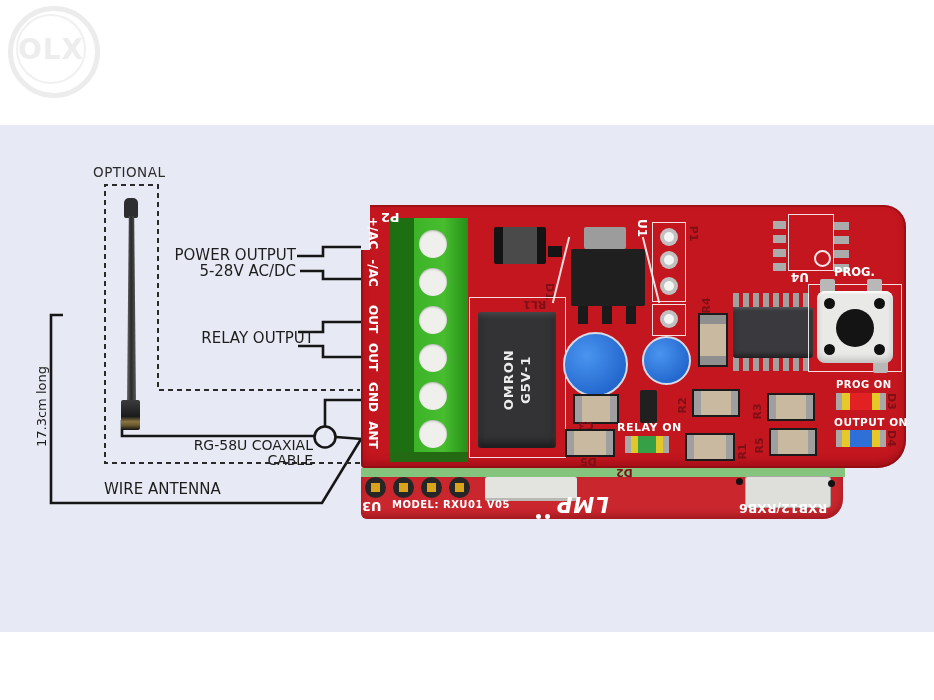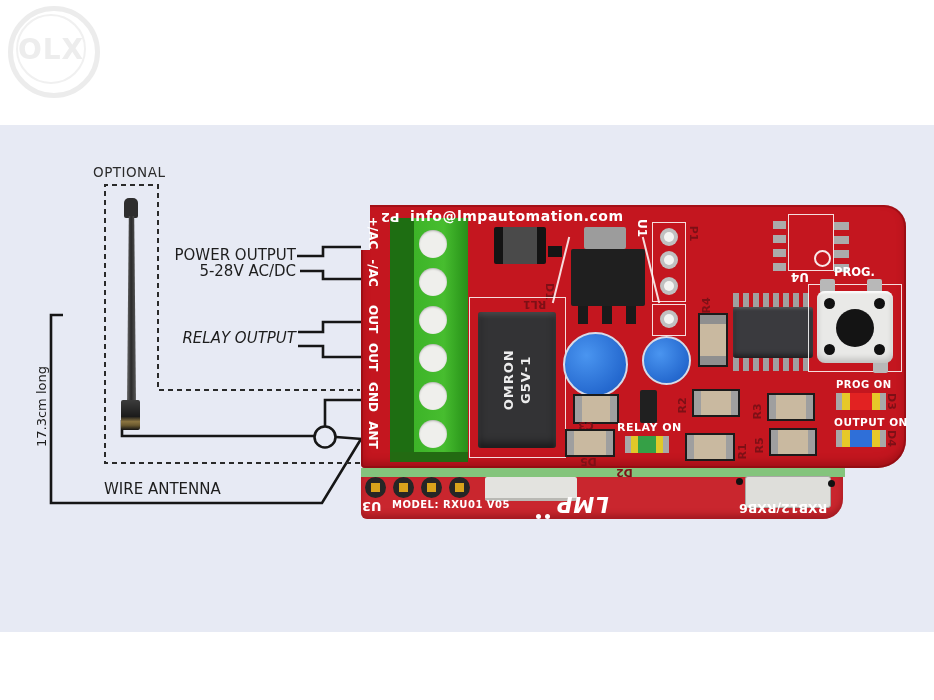--- a/index.html
+++ b/index.html
@@ -82,21 +82,22 @@
     </g>
   </svg>
 
   <div class="abs ant-cap"></div>
   <div class="abs ant-rod"></div>
   <div class="abs ant-base"></div>
 
   <div class="abs lbl" style="left:93px;top:165px;width:84px;font-size:13.5px;letter-spacing:.5px;color:#2b2b2b;">OPTIONAL</div>
   <div class="abs lbl right" style="left:150px;top:248px;width:146px;">POWER OUTPUT</div>
   <div class="abs lbl right" style="left:150px;top:264px;width:146px;">5-28V AC/DC</div>
-  <div class="abs lbl right" style="left:150px;top:331px;width:146px;font-style:italic;">RELAY OUTPUT</div>
+  <div class="abs lbl right" style="left:168px;top:331px;width:146px;">RELAY OUTPUT</div>
+  <div class="abs lbl right" style="left:145px;top:438px;width:168px;font-size:14px;">RG-58U COAXIAL CABLE</div>
   <div class="abs lbl" style="left:104px;top:482px;width:140px;">WIRE ANTENNA</div>
   <div class="abs cflex" style="left:20px;top:352px;width:42px;height:108px;">
     <span class="rot-90 lbl" style="font-size:13px;">17.3cm long</span>
   </div>
 
   <div class="abs board"></div>
   <div class="abs notch"></div>
   <div class="abs edgestrip"></div>
   <div class="abs lowboard"></div>
 
@@ -124,21 +125,20 @@
     </div>
   <div class="abs cflex tlabel" style="top:386px;">
       <span class="rot90">GND</span>
     </div>
   <div class="abs cflex tlabel" style="top:424px;">
       <span class="rot90">ANT</span>
     </div>
 
   <div class="abs" style="left:381px;top:207px;">
     <span class="rot180 silk" style="font-size:13px;">P2</span></div>
-  <div class="abs silk" style="left:410px;top:208px;font-size:14px;letter-spacing:.5px;">info@lmpautomation.com</div>
 
   <div class="abs" style="left:494px;top:227px;width:52px;height:37px;border-radius:2px;
        background:linear-gradient(90deg,#141414 0 9px,#4a4a4a 9px 43px,#141414 43px);"></div>
   <div class="abs" style="left:548px;top:246px;width:14px;height:11px;background:#151515;"></div>
   <div class="abs cflex" style="left:541px;top:280px;width:16px;height:22px;">
     <span class="rot90 maroon">D1</span>
     </div>
 
   <div class="abs" style="left:560px;top:236px;width:2px;height:68px;background:rgba(255,255,255,.85);transform:rotate(14deg);"></div>
   <div class="abs" style="left:650px;top:236px;width:2px;height:68px;background:rgba(255,255,255,.85);transform:rotate(-14deg);"></div>

